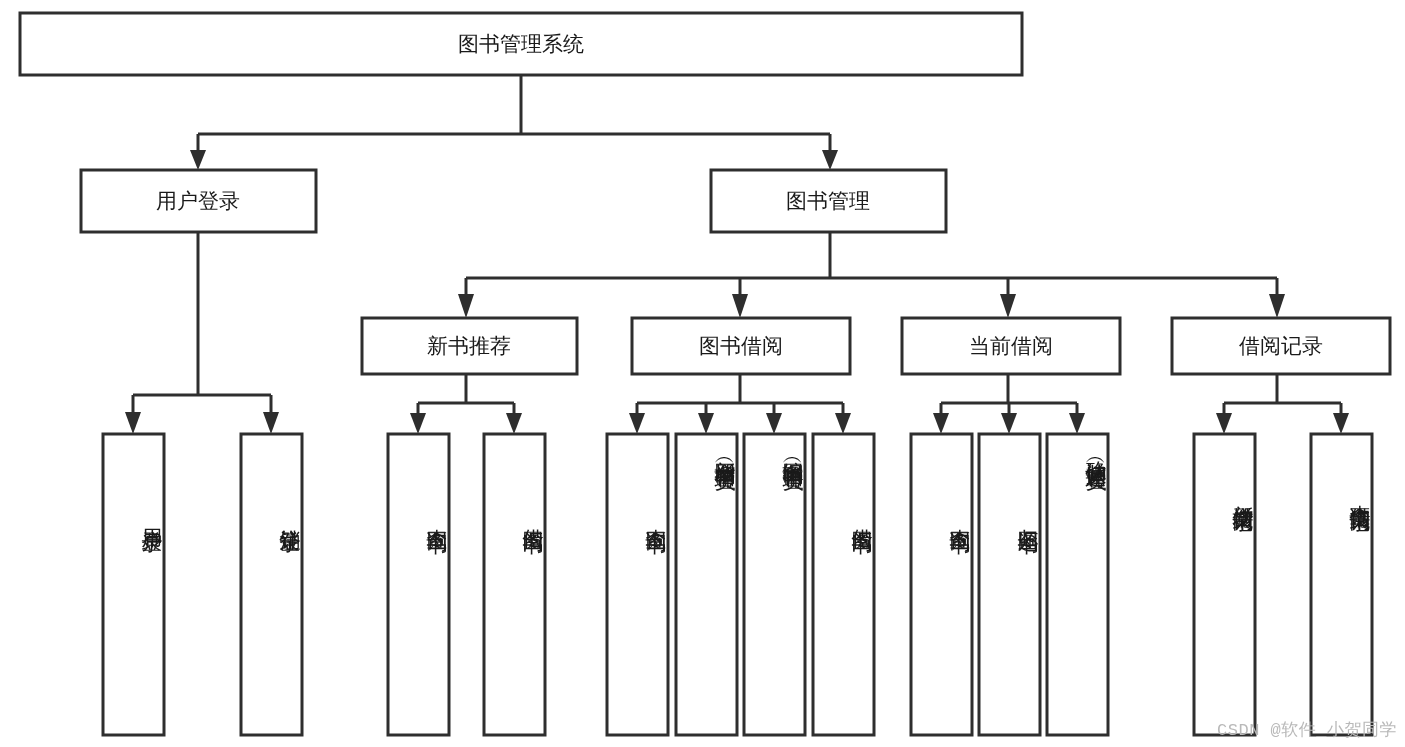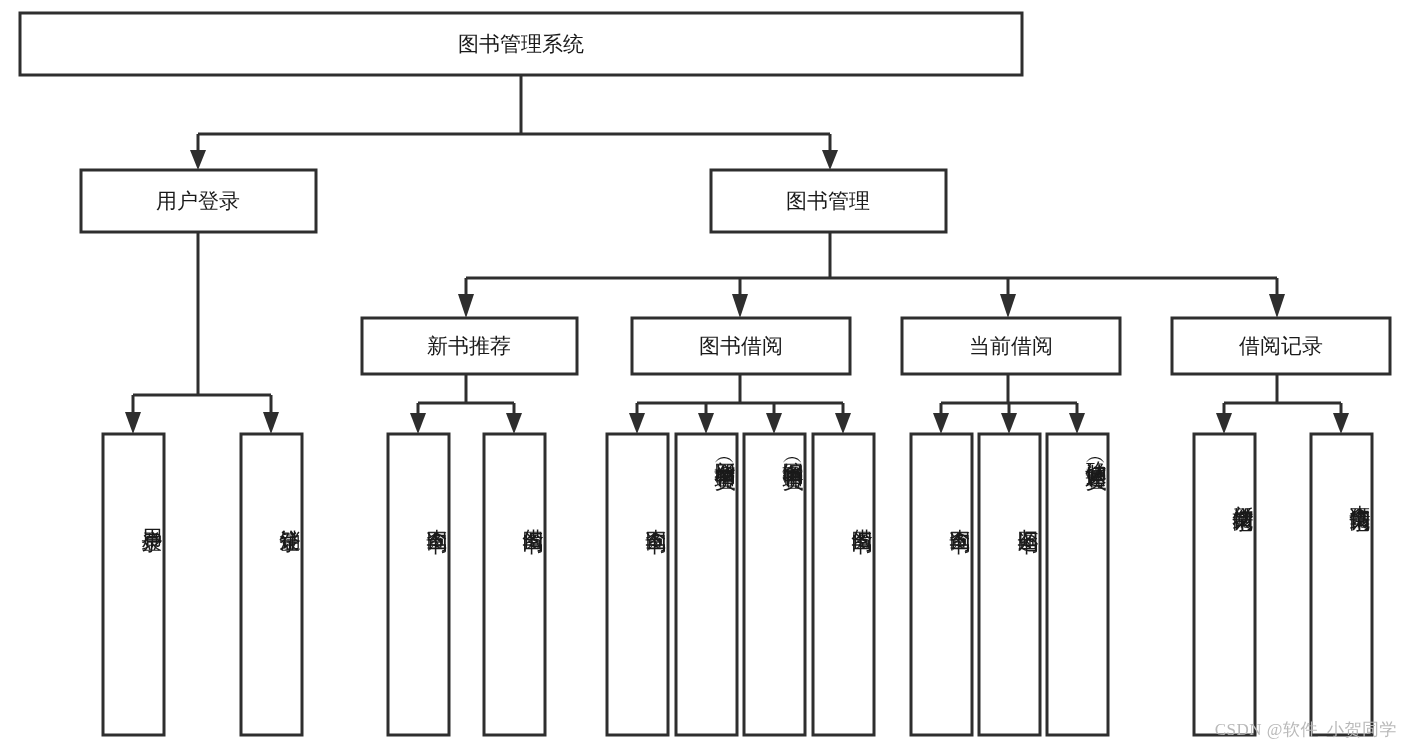--- a/index.html
+++ b/index.html
@@ -58,21 +58,21 @@
     letter-spacing: 1.5px;
     color: #1a1a1a;
     white-space: nowrap;
     text-align: center;
     pointer-events: none;
   }
   .watermark {
     position: absolute;
     right: 8px;
     bottom: 6px;
-    font-family: Liberation Serif, serif;
+    font-family: Liberation Mono, monospace;
     font-size: 17px;
     color: #b9b9b9;
     white-space: nowrap;
     letter-spacing: 0.5px;
   }
 </style>
 </head>
 <body>
 
 <div id="diagram-root">

